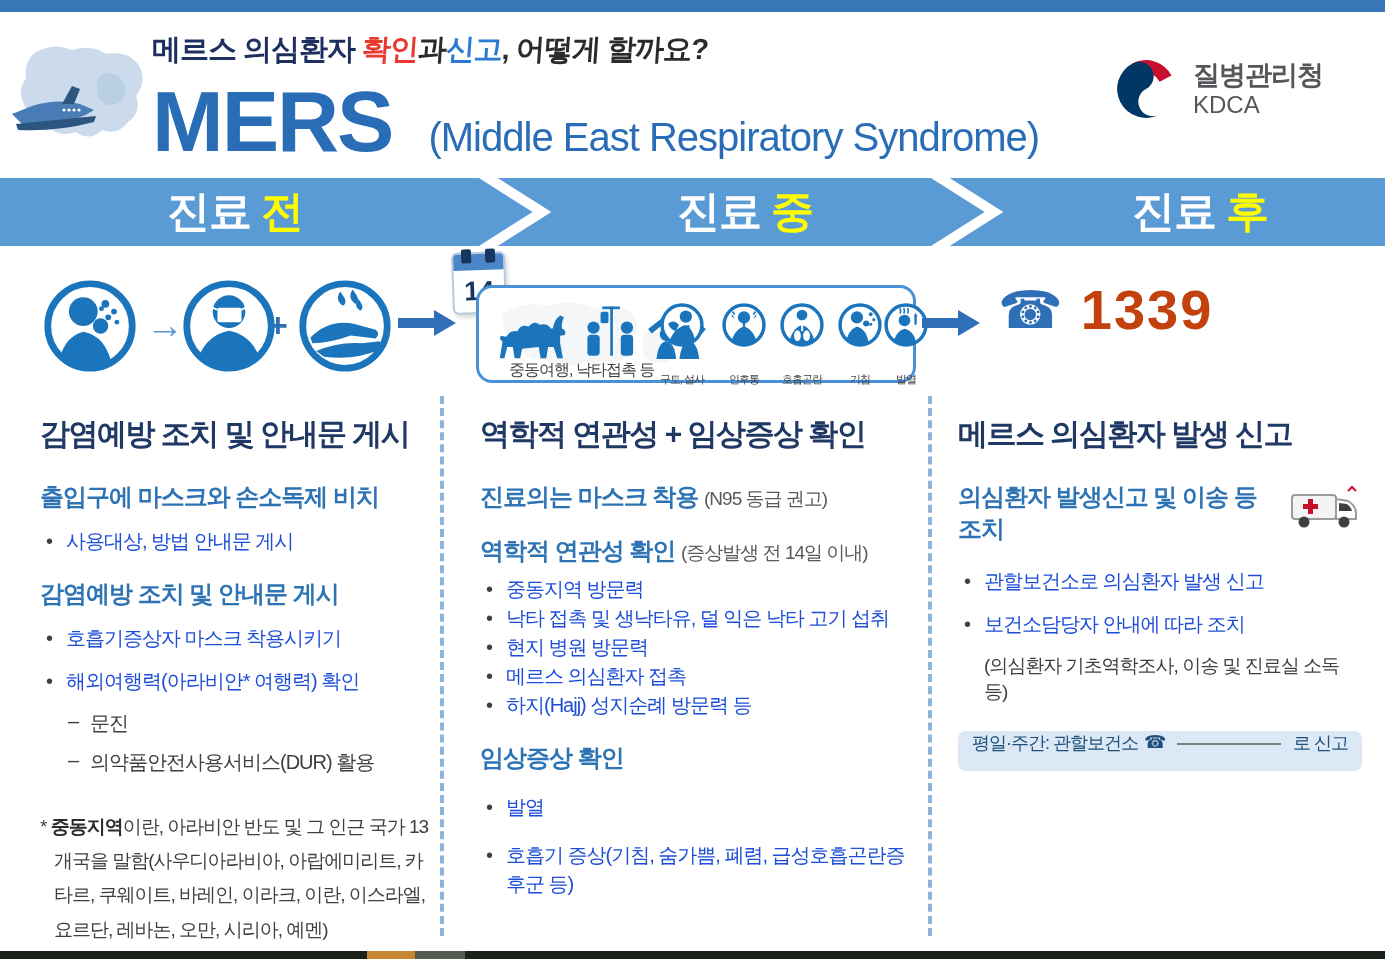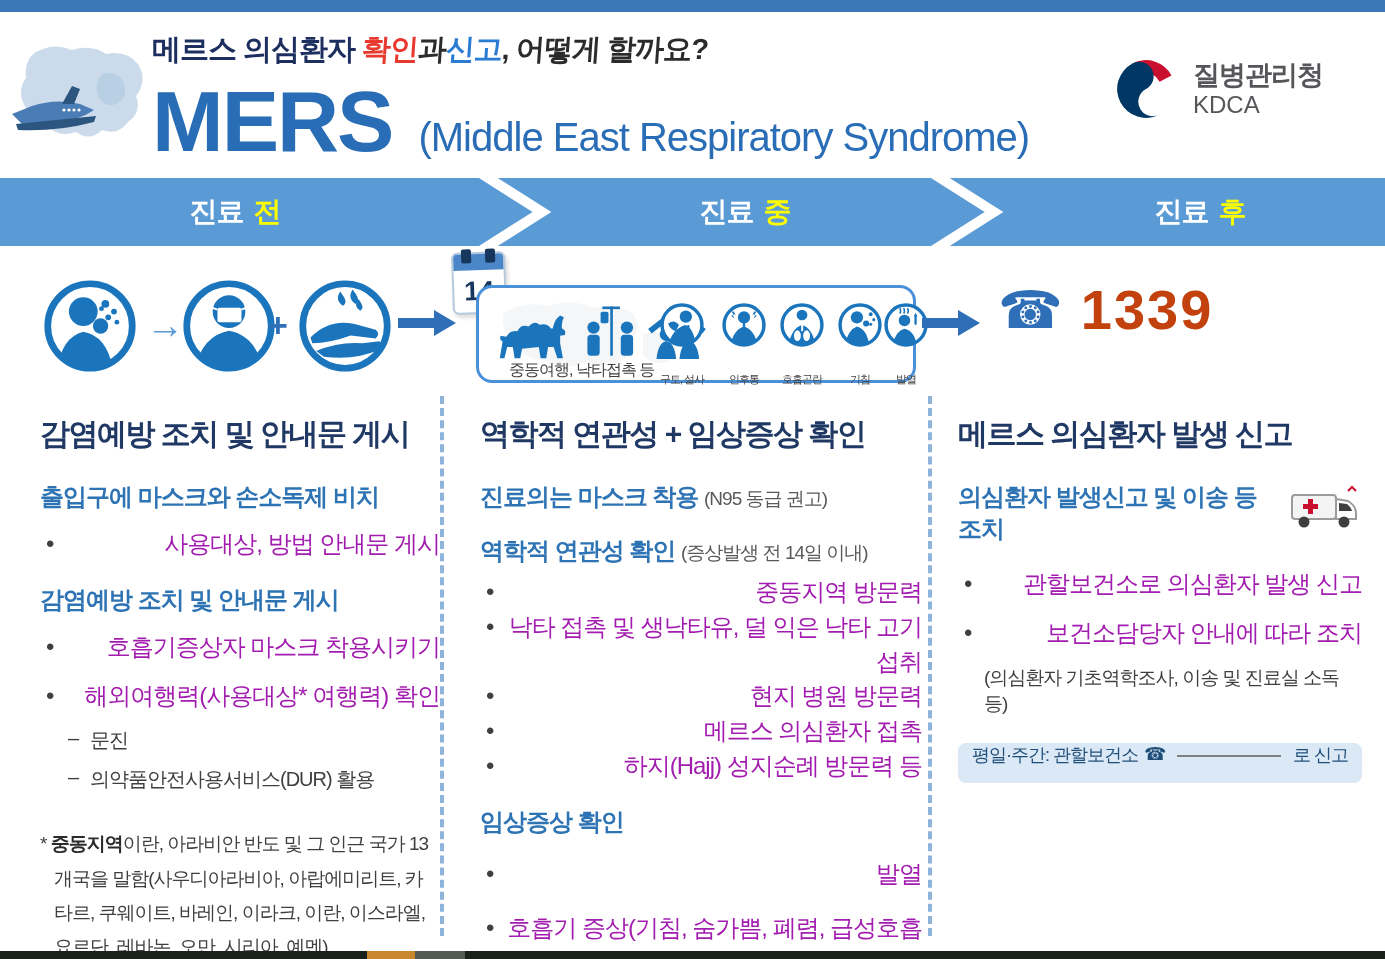--- a/index.html
+++ b/index.html
@@ -11,32 +11,32 @@
 
   
   .header { position:absolute; left:0; top:12px; width:100%; height:166px; background:#fff; }
   .map-deco { position:absolute; left:6px; top:28px; }
   .title-block { position:absolute; left:152px; top:18px; }
   .kicker { font-size:29px; font-weight:bold; color:#1c2f5e; letter-spacing:-1px; }
   .kicker .brush { transform:skewX(-4deg); display:inline-block; font-weight:bold; }
   .brush-red { color:#e8392f; }
   .brush-blue { color:#2a7bd2; }
   .brush-dark { color:#2b2b2b; }
-  .main-title-row { display:flex; align-items:baseline; gap:26px; margin-top:8px; }
+  .main-title-row { display:flex; align-items:baseline; gap:36px; margin-top:8px; }
   .mers { font-size:86px; font-weight:800; color:#2a6db7; letter-spacing:-2px; line-height:1; }
   .mers-sub { font-size:40px; color:#2a6db7; font-weight:500; letter-spacing:-1px; }
   .kdca { position:absolute; right:62px; top:44px; display:flex; align-items:center; gap:14px; }
   .kdca-text { color:#55565a; line-height:1.15; }
   .kdca-ko { font-size:27px; font-weight:600; letter-spacing:-1px; }
   .kdca-en { font-size:24px; }
 
   
   .banner { position:absolute; left:0; top:178px; width:100%; height:68px; background:#5b9bd5; }
   .stage { position:absolute; top:0; height:68px; display:flex; align-items:center; justify-content:center;
-           font-size:28px; font-weight:800; color:#fff; letter-spacing:-1px; }
+           font-size:43px; font-weight:800; color:#fff; letter-spacing:-1px; }
   .stage .accent { color:#fdfd00; margin-left:10px; }
   .stage1 { left:0;   width:470px; }
   .stage2 { left:560px; width:370px; }
   .stage3 { left:1015px; width:370px; }
   .chev { position:absolute; top:0; }
   .chev1 { left:468px; }
   .chev2 { left:920px; }
 
   
   .flow { position:absolute; left:0; top:246px; width:100%; height:148px; }
@@ -71,22 +71,22 @@
   .dv1 { left:440px; } .dv2 { left:928px; }
   .col { position:absolute; top:394px; }
   .col1 { left:40px;  width:400px; }
   .col2 { left:480px; width:442px; }
   .col3 { left:958px; width:404px; }
   .col-title { font-size:30px; font-weight:800; color:#1f3864; letter-spacing:-1.5px; margin:20px 0 26px; }
   .sec { margin-bottom:22px; }
   .sec-h { font-size:24px; font-weight:800; color:#2e74b5; letter-spacing:-1px; margin-bottom:8px; }
   .sec-note { font-size:19px; font-weight:normal; color:#595959; letter-spacing:-1px; }
   ul { list-style:none; }
-  .bullets li { position:relative; padding-left:26px; font-size:24px; color:#a21caf;
-                letter-spacing:-1px; margin:14px 0; line-height:1.45;text-align:right; }
+  .bullets li { position:relative; padding-left:26px; font-size:20px; color:#1d4ed8;
+                letter-spacing:-1px; margin:14px 0; line-height:1.45; }
   .bullets li::before { content:"\2022"; position:absolute; left:6px; color:#3f3f3f; }
   .bullets.tight li { margin:0 0; }
   .bullets.roomy li { margin:19px 0; }
   .dashes li { position:relative; padding-left:22px; margin:12px 0 12px 28px; font-size:20px;
                color:#3f3f3f; letter-spacing:-1px; }
   .dashes li::before { content:"\2013"; position:absolute; left:0; color:#3f3f3f; }
   .sub-note { font-size:19px; color:#3f3f3f; letter-spacing:-1px; margin:2px 0 0 26px; }
   .footnote { margin-top:34px; font-size:19px; color:#3f3f3f; letter-spacing:-1px; line-height:1.8;
               padding-left:14px; text-indent:-14px; }
   .footnote b { color:#2b2b2b; }
@@ -383,21 +383,21 @@
       <div class="sec-h">출입구에 마스크와 손소독제 비치</div>
       <ul class="bullets">
         <li>사용대상, 방법 안내문 게시</li>
       </ul>
     </div>
 
     <div class="sec">
       <div class="sec-h">감염예방 조치 및 안내문 게시</div>
       <ul class="bullets">
         <li>호흡기증상자 마스크 착용시키기</li>
-        <li>해외여행력(사용대상* 여행력) 확인</li>
+        <li>해외여행력(아라비안* 여행력) 확인</li>
       </ul>
       <ul class="dashes">
         <li>문진</li>
         <li>의약품안전사용서비스(DUR) 활용</li>
       </ul>
     </div>
 
     <div class="footnote">
       <span>*</span>
       <b>중동지역</b><span>이란, 아라비안 반도 및 그 인근 국가 13개국을 말함(사우디아라비아, 아랍에미리트, 카타르, 쿠웨이트, 바레인, 이라크, 이란, 이스라엘, 요르단, 레바논, 오만, 시리아, 예멘)</span>

